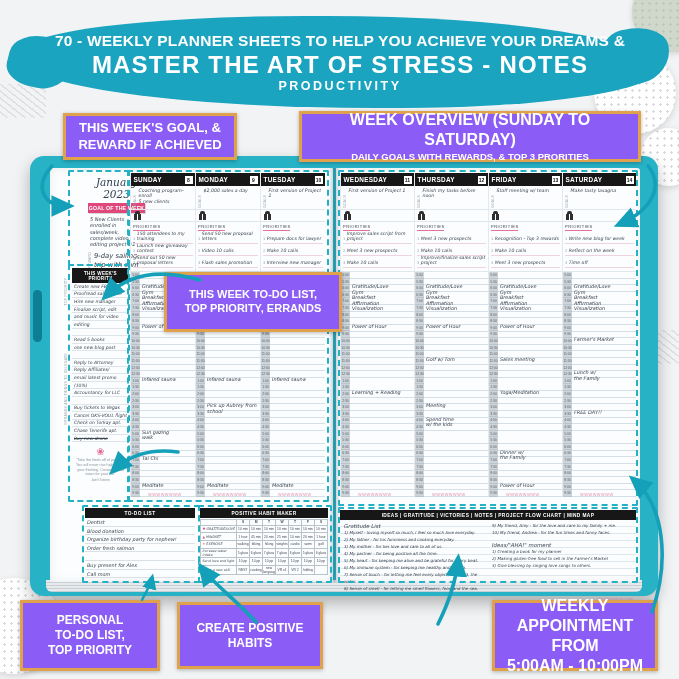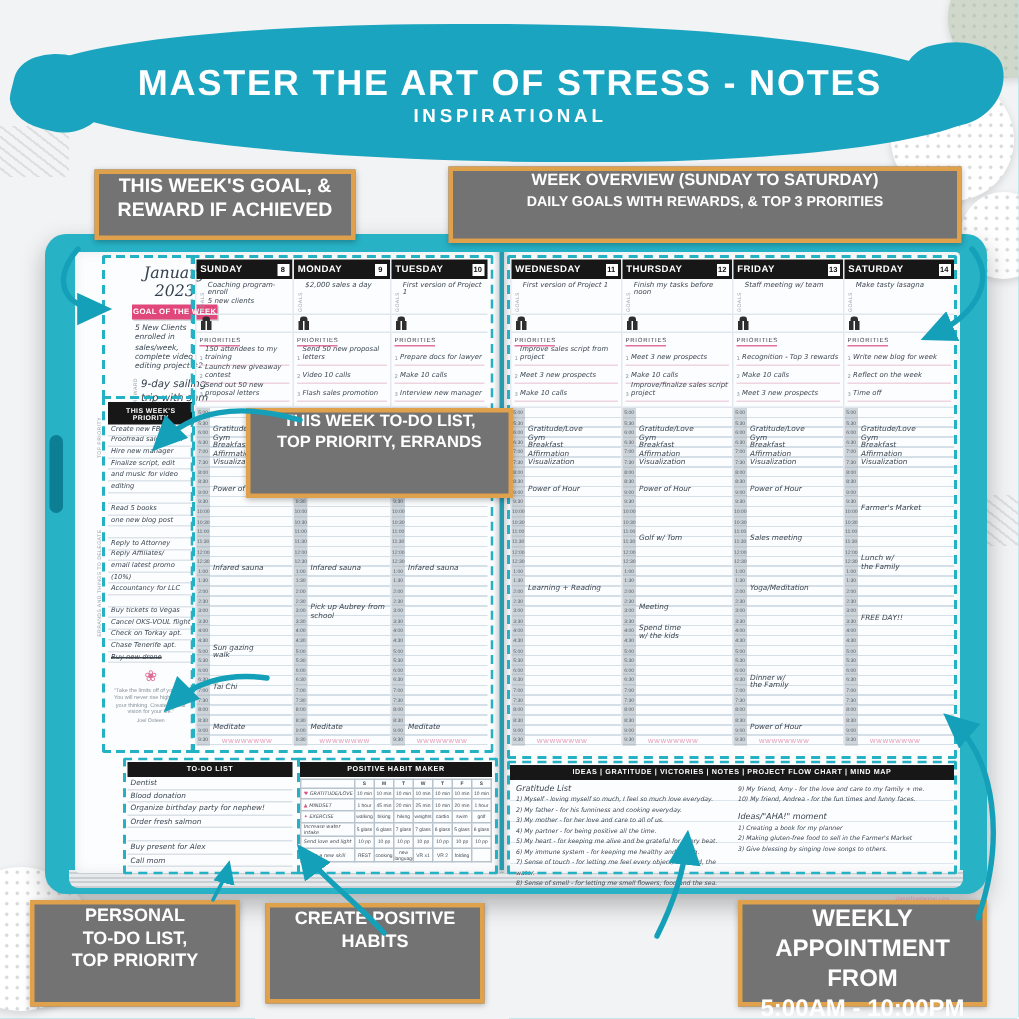--- a/index.html
+++ b/index.html
@@ -22,26 +22,26 @@
     justify-content:center;align-items:center;color:#fff;text-align:center;z-index:2}
   .header-brush::before{content:"";position:absolute;left:-14px;top:20px;width:64px;height:52px;
     background:#1ba4bf;border-radius:62% 38% 55% 45%/50% 50% 62% 38%;transform:rotate(14deg)}
   .header-brush::after{content:"";position:absolute;right:-12px;top:12px;width:70px;height:56px;
     background:#1ba4bf;border-radius:40% 60% 52% 48%/55% 45% 60% 40%;transform:rotate(-12deg)}
   .h-line1{font-size:15.5px;font-weight:700;letter-spacing:.2px;position:relative;z-index:1}
   .h-line2{font-size:24px;font-weight:700;letter-spacing:1.2px;margin-top:1px;position:relative;z-index:1}
   .h-line3{font-size:12.5px;font-weight:700;letter-spacing:2.5px;position:relative;z-index:1}
 
   
-  .callout{position:absolute;background:#737373;border:3px solid #dfa14c;color:#fff;font-weight:700;
-    display:flex;flex-direction:column;justify-content:flex-start;align-items:center;text-align:center;
+  .callout{position:absolute;background:#8b5cf6;border:3px solid #dfa14c;color:#fff;font-weight:700;
+    display:flex;flex-direction:column;justify-content:center;align-items:center;text-align:center;
     box-shadow:0 1px 4px rgba(0,0,0,.28);z-index:30;line-height:1.25}
   .co-top-left{left:63px;top:113px;width:174px;height:47px;font-size:13px}
   .co-top-right{left:299px;top:111px;width:342px;height:51px}
-  .co-tr-title{font-size:11px}
+  .co-tr-title{font-size:16px}
   .co-tr-sub{font-size:9.5px;margin-top:1px}
   .co-mid-todo{left:164px;top:272px;width:178px;height:60px;font-size:11px}
   .co-mid-quote{left:162px;top:423px;width:177px;height:49px;font-size:13.5px;align-items:flex-start;padding-left:10px;text-align:left}
   .co-b1{left:20px;top:600px;width:140px;height:71px;font-size:12px}
   .co-b2{left:177px;top:602px;width:146px;height:67px;font-size:12px}
   .co-b3{left:332px;top:600px;width:149px;height:71px;font-size:12px}
   .co-b4{left:492px;top:600px;width:166px;height:71px;font-size:16px}
 
   
   .cover{position:absolute;left:30px;top:156px;width:628px;height:440px;background:#27b2c6;
@@ -146,22 +146,23 @@
 <div class="canvas">
 
   <div class="dotcircle sage" style="left:632px;top:-28px;width:80px;height:80px"></div>
   <div class="dotcircle" style="left:594px;top:52px;width:82px;height:82px"></div>
   <div class="dotcircle" style="left:640px;top:128px;width:58px;height:58px"></div>
   <div class="dotcircle" style="left:-34px;top:578px;width:96px;height:96px"></div>
   <div class="scratch" style="left:0;top:84px"></div>
   <div class="scratch" style="left:636px;top:330px"></div>
 
   <div class="header-brush">
+    <div class="h-line1">70 - WEEKLY PLANNER  SHEETS TO HELP YOU ACHIEVE YOUR DREAMS &amp;</div>
     <div class="h-line2">MASTER THE ART OF STRESS - NOTES</div>
-    <div class="h-line3">INSPIRATIONAL</div>
+    <div class="h-line3">PRODUCTIVITY</div>
   </div>
 
   <div class="callout co-top-left">
     <div class="pre">THIS WEEK'S GOAL, &amp;
 REWARD IF ACHIEVED</div>
   </div>
   <div class="callout co-top-right">
     <div class="co-tr-title">WEEK OVERVIEW (SUNDAY TO SATURDAY)</div>
     <div class="co-tr-sub">DAILY GOALS WITH REWARDS, &amp; TOP 3 PRORITIES</div>
   </div>

